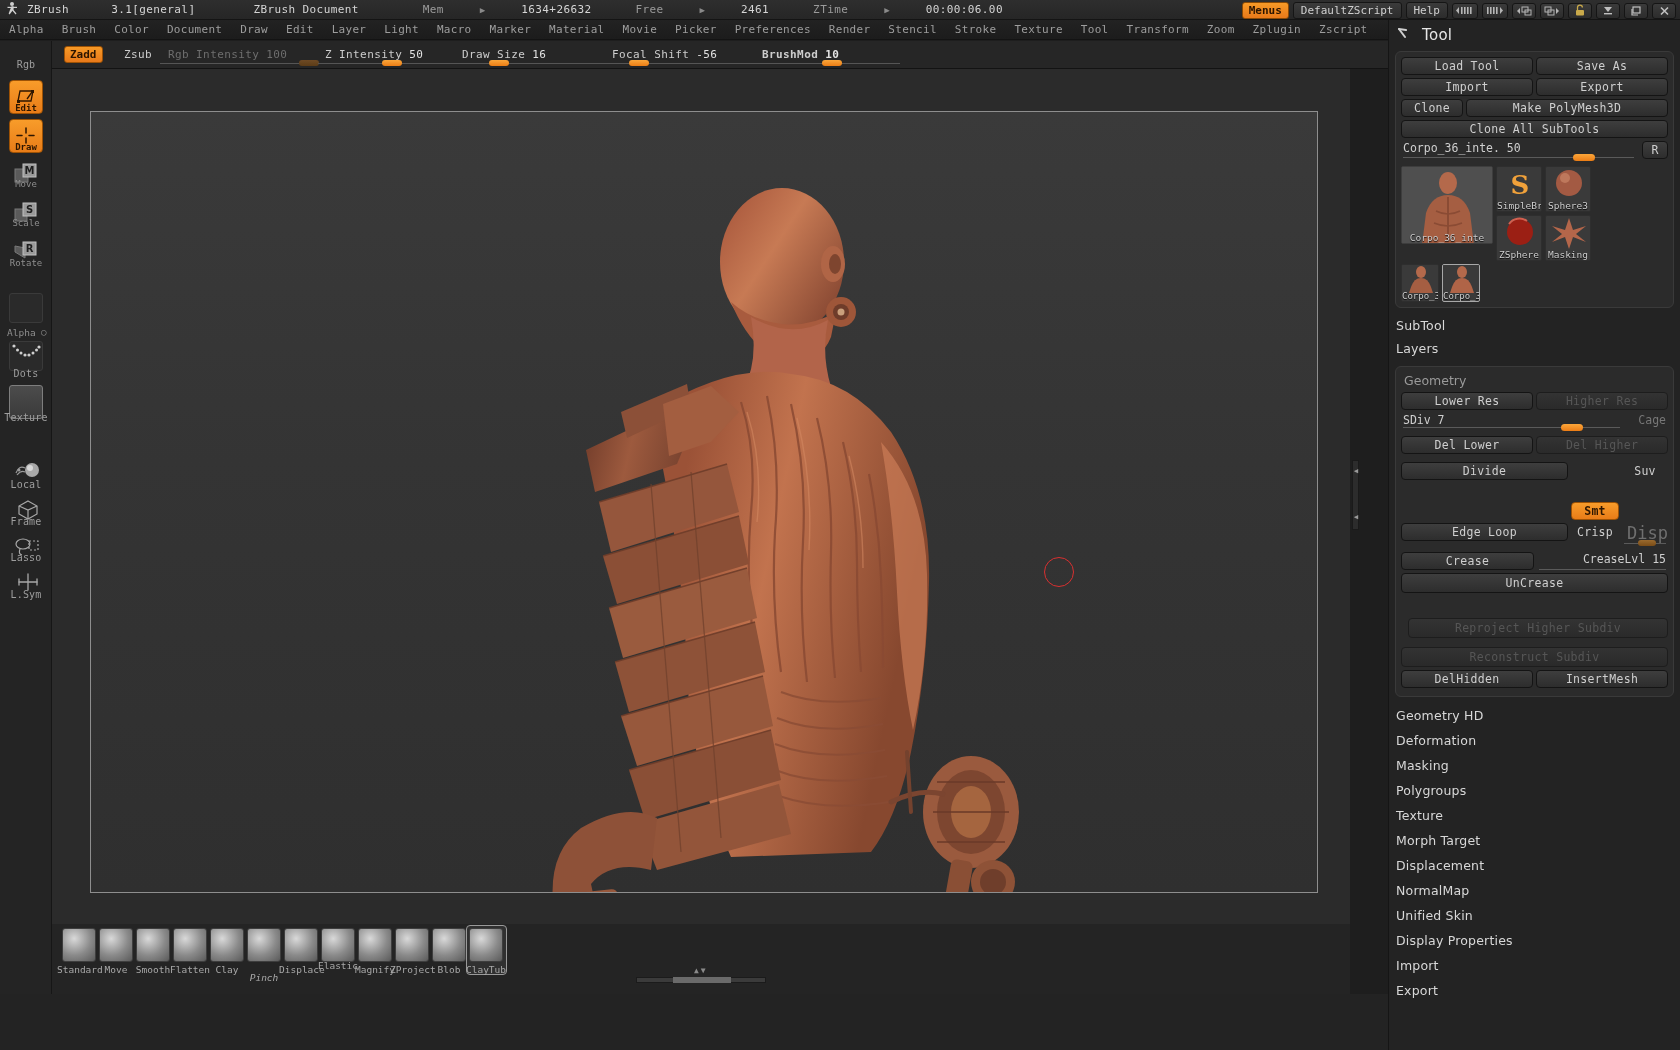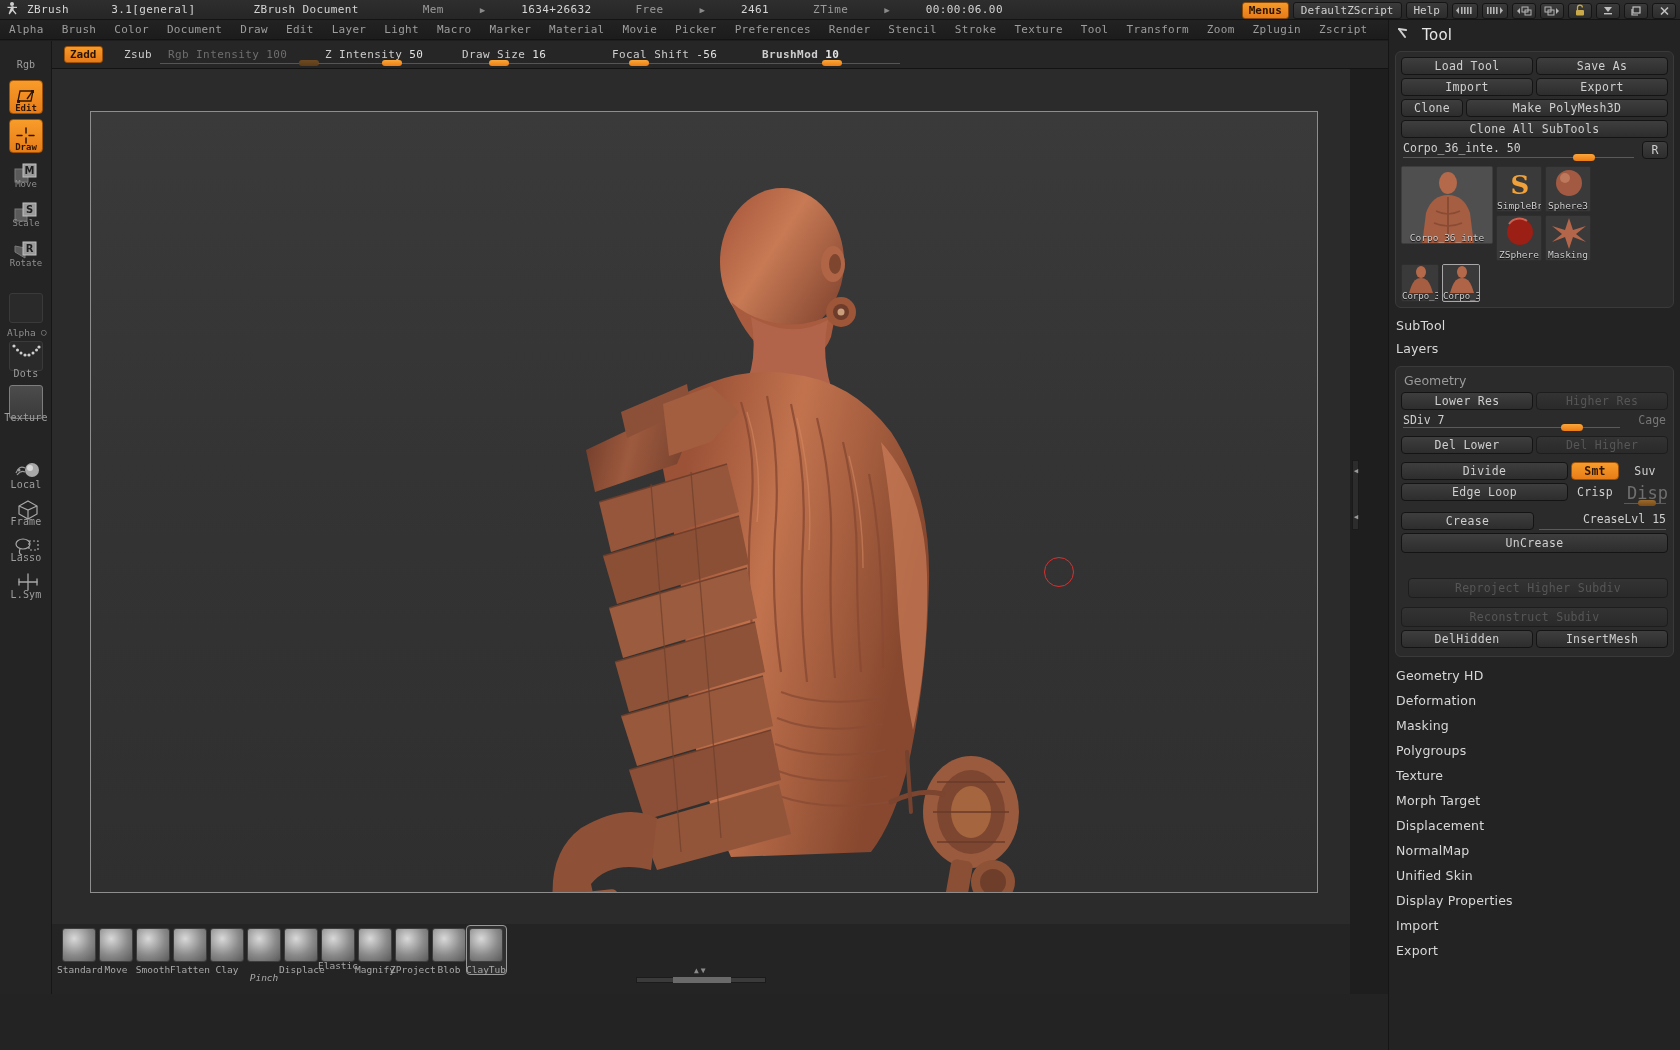--- a/index.html
+++ b/index.html
@@ -774,21 +774,21 @@
         <span class="sr">Cage</span>
         <div class="trk" style="right:48px;"></div>
         <div class="knb" id="sdivknob" style="width: 22px; left: 160.26px;"></div>
       </div>
       <div class="row">
         <div class="zbtn">Del Lower</div>
         <div class="zbtn dis">Del Higher</div>
       </div>
       <div class="row" style="margin-top:8px;">
         <div class="zbtn">Divide</div>
-        <div class="zbtn on" style="flex:0 0 48px;">Smt</div>
+        <div class="zbtn on" style="flex:0 0 48px;margin-top:40px;">Smt</div>
         <div class="zbtn" style="flex:0 0 46px; background:none; border:none; color:#cfcfcf;">Suv</div>
       </div>
       <div class="row" style="position:relative;">
         <div class="zbtn">Edge Loop</div>
         <div class="zbtn" style="flex:0 0 48px; background:none; border:none; color:#cfcfcf;">Crisp</div>
         <div style="flex:0 0 46px; position:relative;">
           <div style="font-size:17px; color:#6f6f6f; text-align:right;">Disp</div>
           <div style="position:absolute; left:2px; right:2px; bottom:-1px; height:1px; background:#5a5a5a;"></div>
           <div style="position:absolute; left:16px; bottom:-3px; width:18px; height:6px; border-radius:3px;
                       background:linear-gradient(#9a6a2e,#7a4c17);"></div>

